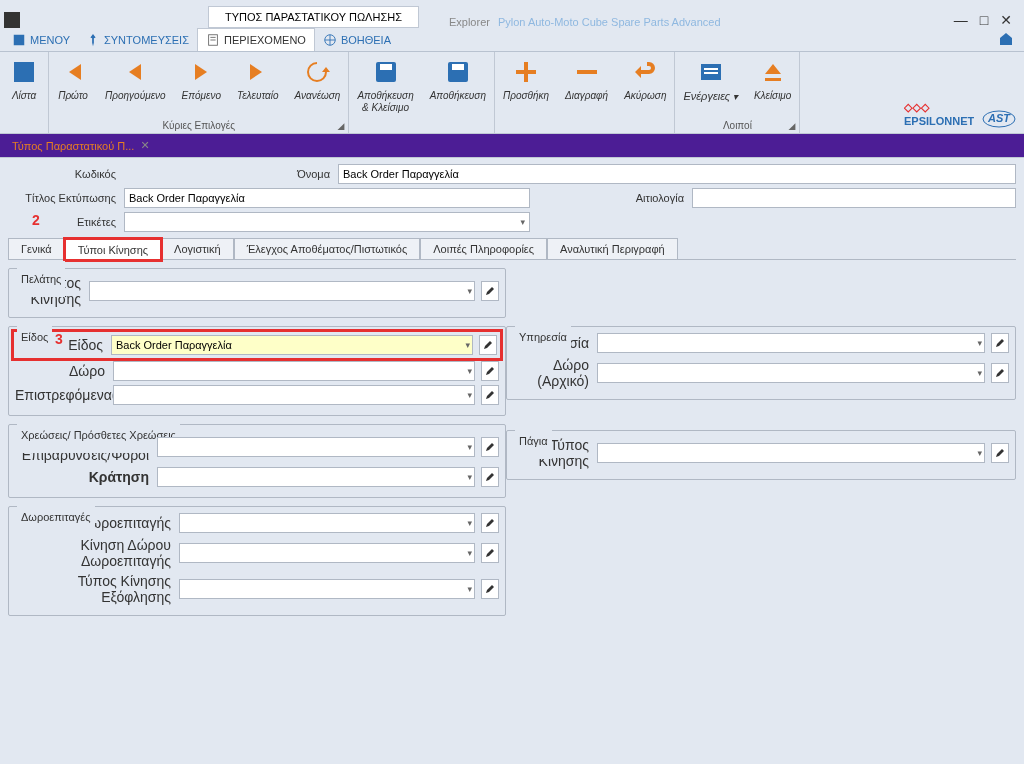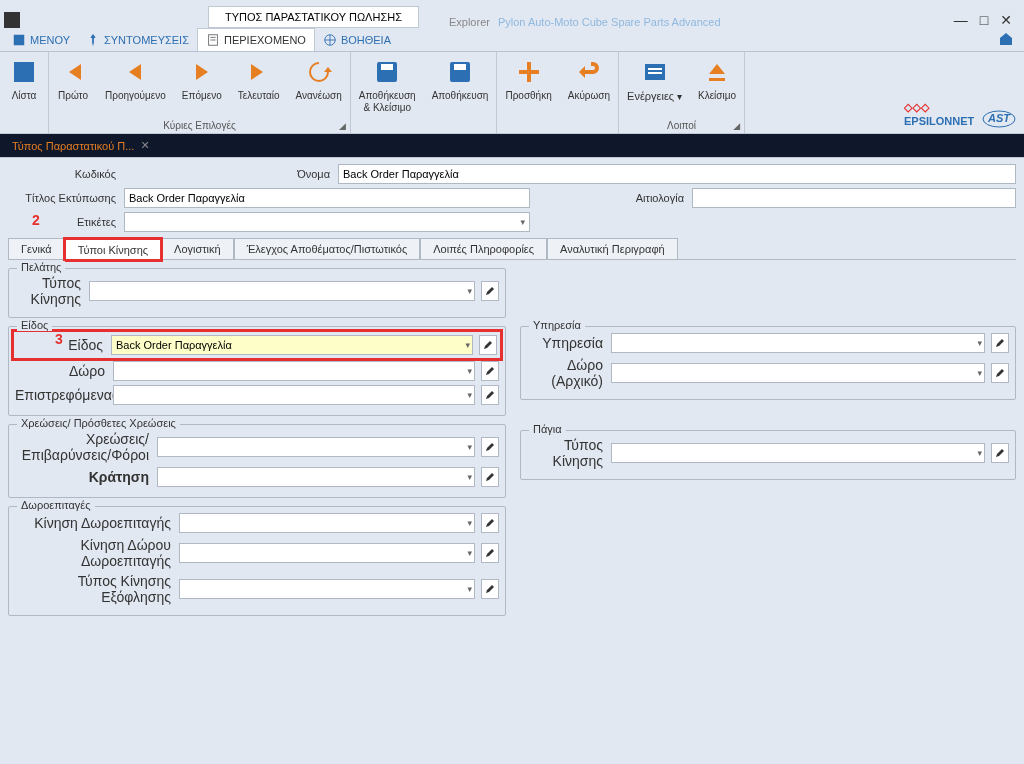--- a/index.html
+++ b/index.html
@@ -11,50 +11,50 @@
 .breadcrumb { margin-left: 8px; color: #8fb8e0; }
 .window-controls { margin-left: auto; display: flex; gap: 12px; padding-right: 8px; }
 .window-controls span { cursor: pointer; font-size: 14px; color: #333; }
 .menubar { display: flex; align-items: center; height: 24px; background: #e2e8f1; padding: 0 4px; gap: 0; border-bottom: 1px solid #b8c2d0; }
 .menubar-item { display: flex; align-items: center; gap: 4px; padding: 4px 8px; color: #2c6fb3; cursor: pointer; }
 .menubar-item.active { background: #fff; border: 1px solid #c0c8d4; border-bottom: none; color: #333; }
 .menubar-icon { width: 14px; height: 14px; display: inline-flex; }
 .home-icon { margin-left: auto; margin-right: 6px; }
 .toolbar { display: flex; background: #e2e8f1; border-bottom: 1px solid #c0c8d4; height: 82px; }
 .toolbar-group { display: flex; border-right: 1px solid #c0c8d4; position: relative; }
-.toolbar-btn { display: flex; flex-direction: column; align-items: center; justify-content: flex-start; padding: 6px 8px 4px; cursor: pointer; min-width: 48px; }
+.toolbar-btn { display: flex; flex-direction: column; align-items: center; justify-content: flex-start; padding: 6px 8px 4px; cursor: pointer; min-width: 48px; font-style: italic; }
 .toolbar-btn-icon { width: 28px; height: 28px; margin-bottom: 4px; display: flex; align-items: center; justify-content: center; }
 .toolbar-btn-label { color: #333; font-size: 10px; text-align: center; line-height: 12px; }
 .group-label { position: absolute; bottom: 2px; left: 50%; transform: translateX(-50%); font-size: 10px; color: #555; white-space: nowrap; }
 .group-expand { position: absolute; bottom: 2px; right: 4px; font-size: 9px; color: #666; }
 .logos { margin-left: auto; display: flex; align-items: flex-end; padding: 4px 8px; gap: 8px; }
-.tabstrip { display: flex; align-items: center; height: 24px; background: #0f172a; border-bottom: 1px solid #c0c8d4; padding-left: 4px; }
+.tabstrip { display: flex; align-items: center; height: 24px; background: #4c1d95; border-bottom: 1px solid #c0c8d4; padding-left: 4px; }
 .doc-tab { display: flex; align-items: center; gap: 6px; padding: 4px 8px; color: #e67e22; font-size: 11px; }
 .doc-tab .close { color: #888; cursor: pointer; }
 .form-area { padding: 6px 8px; }
 .form-row { display: flex; align-items: center; margin-bottom: 4px; gap: 8px; }
 .form-label { text-align: right; font-size: 11px; color: #333; }
 .form-input { border: 1px solid #b0b8c4; background: #fff; padding: 2px 4px; height: 20px; font-size: 11px; }
 .form-select { border: 1px solid #b0b8c4; background: #fff; height: 20px; position: relative; }
 .form-select .arrow { position: absolute; right: 4px; top: 50%; transform: translateY(-50%); font-size: 9px; color: #666; }
 .subtabs { display: flex; border-bottom: 1px solid #b0b8c4; margin-top: 6px; }
 .subtab { padding: 4px 12px; background: #eef1f6; border: 1px solid #b0b8c4; border-bottom: none; margin-right: 0; cursor: pointer; font-size: 11px; color: #333; }
 .subtab.active { background: #fff; position: relative; top: 1px; }
 .subtab.highlighted { outline: 3px solid #e63030; outline-offset: -1px; }
 .annotation-num { position: absolute; color: #e63030; font-weight: bold; font-size: 14px; }
 .fieldset { border: 1px solid #b0b8c4; margin-top: 8px; padding: 6px; position: relative; border-radius: 2px; }
-.fieldset-legend { position: absolute; top: -8px; left: 8px; background: #e2e8f1; padding: 0 4px; font-size: 11px; color: #333; }
+.fieldset-legend { position: absolute; top: -8px; left: 8px; background: #e2e8f1; padding: 12px 4px; font-size: 11px; color: #333; }
 .field-row { display: flex; align-items: center; margin-bottom: 4px; gap: 4px; }
 .field-label { text-align: right; padding-right: 4px; font-size: 14px; color: #333; }
 .field-input-wrap { display: flex; align-items: center; flex: 1; position: relative; }
 .field-input { flex: 1; border: 1px solid #b0b8c4; background: #fff; height: 20px; padding: 2px 18px 2px 4px; font-size: 11px; }
 .field-input.yellow { background: #feffc8; }
 .pencil-btn { width: 18px; height: 20px; border: 1px solid #b0b8c4; background: #fff; display: flex; align-items: center; justify-content: center; cursor: pointer; margin-left: 2px; }
 .red-box { outline: 3px solid #e63030; outline-offset: 1px; }
-.columns { display: flex; gap: 14px; }
+.columns { display: flex; gap: 0; }
 .col-left { width: 498px; }
 .col-right { flex: 1; }
 .dropdown-arrow { position:absolute; right:3px; top:50%; transform:translateY(-50%); font-size:9px; color:#666; pointer-events:none; }
 </style>
 </head>
 <body>
 
 <div class="titlebar">
   <div class="titlebar-icon"></div>
   <div class="title-tab">ΤΥΠΟΣ ΠΑΡΑΣΤΑΤΙΚΟΥ ΠΩΛΗΣΗΣ</div>
@@ -189,20 +189,28 @@
       <div class="toolbar-btn-icon">
           <svg viewBox="0 0 28 28">
             <path d="M12 4h4v8h8v4h-8v8h-4v-8H4v-4h8z" fill="#e67e22"></path>
           </svg>
         </div>
       <span class="toolbar-btn-label">Προσθήκη</span>
     </div>
     <div class="toolbar-btn">
       <div class="toolbar-btn-icon">
           <svg viewBox="0 0 28 28">
+            <rect x="4" y="12" width="20" height="4" fill="#e67e22"></rect>
+          </svg>
+        </div>
+      <span class="toolbar-btn-label">Διαγραφή</span>
+    </div>
+    <div class="toolbar-btn">
+      <div class="toolbar-btn-icon">
+          <svg viewBox="0 0 28 28">
             <path d="M10 8l-6 6 6 6v-4h8a6 6 0 000-12h-2v4h2a2 2 0 010 4h-8z" fill="#e67e22"></path>
           </svg>
         </div>
       <span class="toolbar-btn-label">Ακύρωση</span>
     </div>
   </div>
   <div class="toolbar-group" style="padding-bottom:16px;">
     <div class="toolbar-btn">
       <div class="toolbar-btn-icon">
           <svg viewBox="0 0 28 28">

